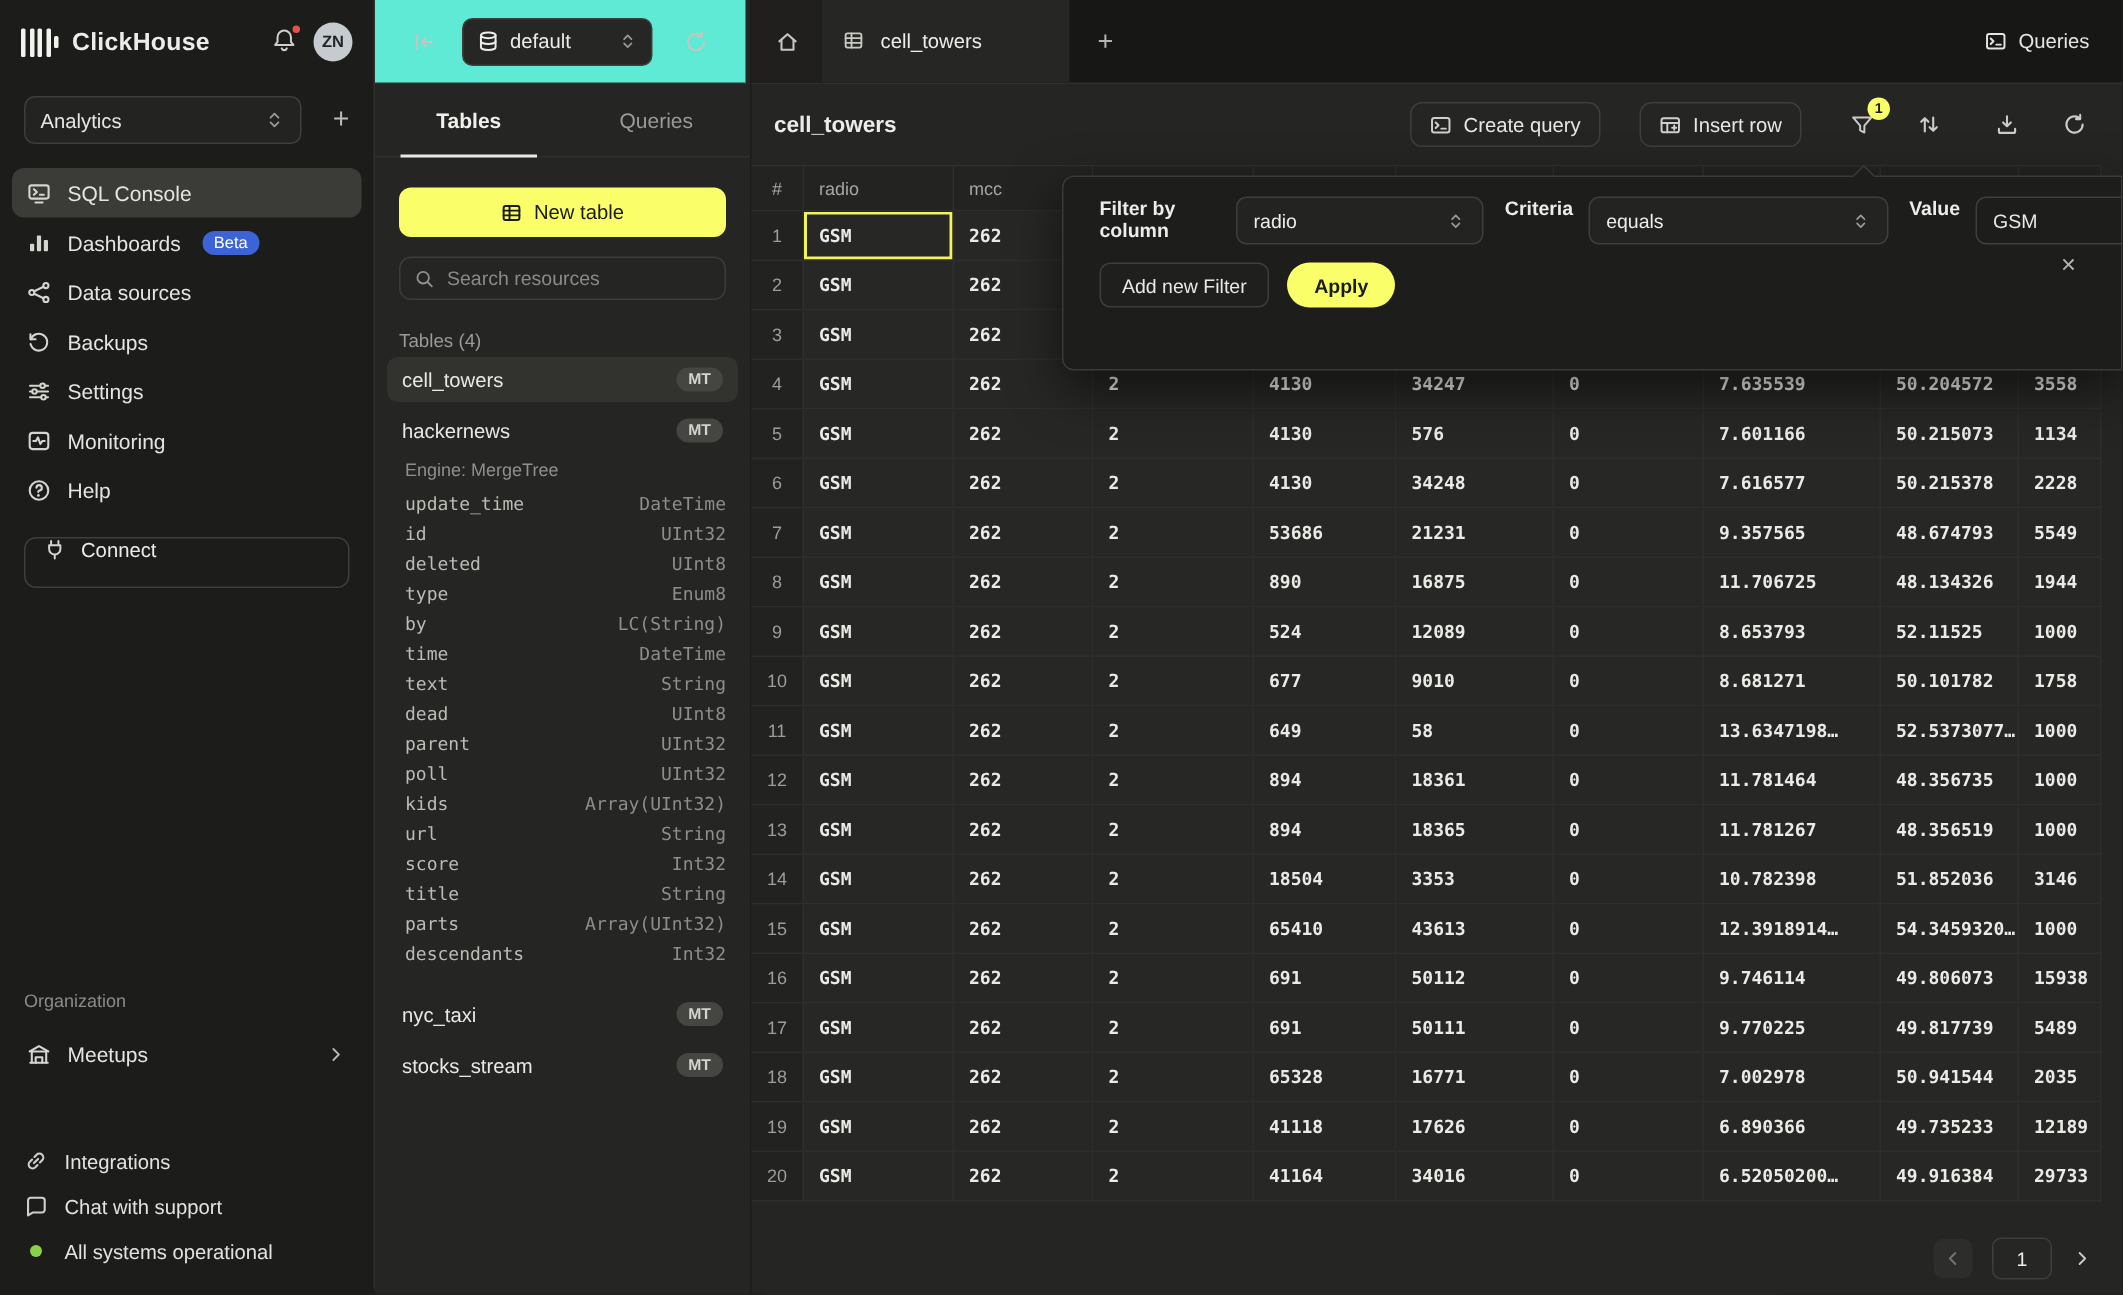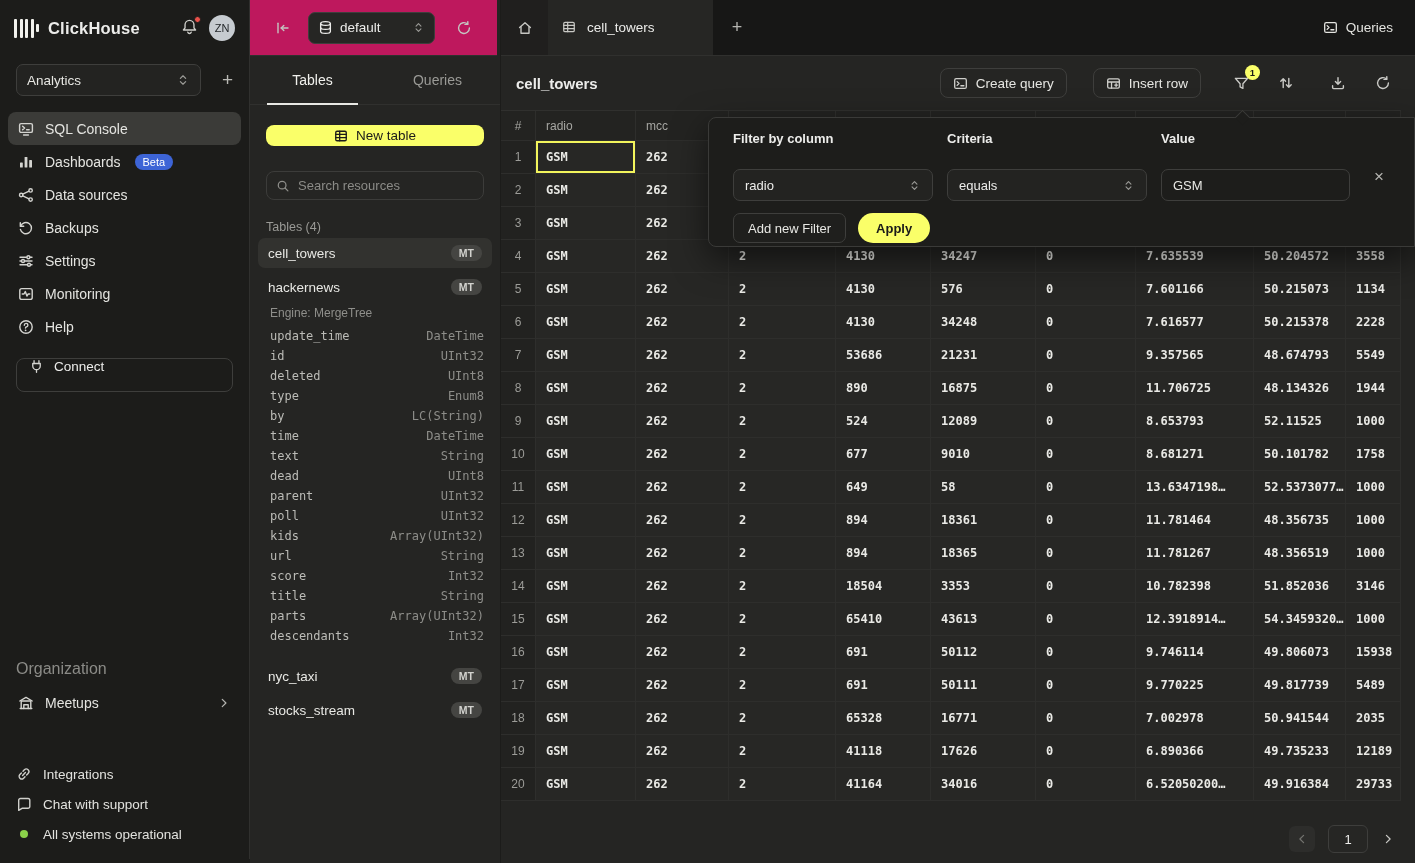--- a/index.html
+++ b/index.html
@@ -10,51 +10,51 @@
 
 
 .sidebar{position:absolute;top:0;bottom:4px;left:0;width:250px;background:#1c1c1a;border-right:1px solid #30302e}
 .sb-header{position:absolute;top:0;left:0;right:0;height:56px;display:flex;align-items:center;padding:0 14px;gap:9px}
 .logo{display:flex;align-items:center;gap:2.5px;height:22px}
 .logo i{display:block;width:3px;height:19px;background:#f2f2ee;border-radius:1px}
 .logo i.s{height:8px}
 .brand{font-size:16.5px;font-weight:700;letter-spacing:.2px}
 .bell{margin-left:auto;position:relative;color:#cfcfcb;width:20px;height:20px}
 .bell .dot{position:absolute;top:-2px;right:-1px;width:7px;height:7px;border-radius:50%;background:#e8514a;border:1.5px solid #1c1c1a}
-.avatar{width:26px;height:26px;border-radius:50%;background:#c6cbd0;color:#1f2326;font-size:11px;font-weight:400;display:flex;align-items:center;justify-content:center}
+.avatar{width:26px;height:26px;border-radius:50%;background:#c6cbd0;color:#1f2326;font-size:11px;font-weight:700;display:flex;align-items:center;justify-content:center}
 .ws-row{position:absolute;top:64px;left:16px;right:16px;height:32px;display:flex;align-items:center}
 .ws-select{width:185px;height:32px;border:1px solid #3e3e3c;background:#232321;border-radius:7px;display:flex;align-items:center;padding:0 10px;font-size:13.5px;color:#e6e6e2}
 .ws-select .chv{margin-left:auto;color:#9a9a96}
 .ws-add{margin-left:auto;color:#b9b9b5;font-size:19px;background:none;border:none;font-family:inherit;cursor:pointer}
 .nav{position:absolute;top:112px;left:8px;right:8px}
 .nav-item{height:33px;display:flex;align-items:center;gap:11px;padding:0 10px;border-radius:8px;font-size:14px;color:#e4e4e0;cursor:pointer}
 .nav-item.active{background:#3b3b38}
 .nicon{width:16px;height:16px;color:#d4d4d0;flex:0 0 16px}
 .badge-beta{margin-left:3px;background:#3d64d6;color:#fff;font-size:11px;padding:2px 8px;border-radius:10px}
 .connect{position:absolute;top:358px;left:16px;right:16px;height:34px;border:1px solid #3e3e3c;border-radius:8px;display:flex;align-items:flex-start;gap:9px;padding:0 12px;font-size:13.5px;cursor:pointer}
-.org-label{position:absolute;top:660px;left:16px;font-size:16px;color:#8b8b87}
+.org-label{position:absolute;top:660px;left:16px;font-size:12px;color:#8b8b87}
 .meetups{position:absolute;top:686px;left:8px;right:8px}
 .meetups .chev{margin-left:auto;color:#b5b5b1}
 .sb-footer{position:absolute;left:16px;right:16px;bottom:10px}
 .f-item{height:30px;display:flex;align-items:center;gap:11px;font-size:13.5px;color:#e2e2de;cursor:pointer}
 .f-ic{width:16px;height:16px;color:#cfcfcb;flex:0 0 16px;display:flex;align-items:center;justify-content:center}
 .status-dot{width:8px;height:8px;border-radius:50%;background:#8bd14a}
 
 
 .explorer{position:absolute;top:0;bottom:0;left:250px;width:250px;background:#252523}
-.ex-top{position:absolute;top:0;left:0;right:3px;height:56px;background:#be185d;border-bottom:1px solid #30302e;display:flex;align-items:center;padding:0 25px 0 25px}
+.ex-top{position:absolute;top:0;left:0;right:3px;height:56px;background:#5eead4;border-bottom:1px solid #30302e;display:flex;align-items:center;padding:0 25px 0 25px}
 .ex-collapse{color:#c5c5c1;cursor:pointer}
 .db-select{margin-left:17px;height:32px;width:127px;border:1px solid #3e3e3c;background:#262624;border-radius:7px;display:flex;align-items:center;gap:7px;padding:0 9px;font-size:13.5px;cursor:pointer}
 .db-select .chv{margin-left:auto;color:#9a9a96}
 .ex-refresh{margin-left:auto;color:#c5c5c1;cursor:pointer}
 .ex-tabs{position:absolute;top:56px;left:0;right:0;height:49px;display:flex;border-bottom:1px solid #30302e}
 .ex-tab{flex:1;display:flex;align-items:center;justify-content:center;font-size:14px;color:#9a9a96;position:relative;cursor:pointer}
-.ex-tab.active{color:#f0f0ec;font-weight:400}
+.ex-tab.active{color:#f0f0ec;font-weight:700}
 .ex-tab.active::after{content:"";position:absolute;left:17px;right:17px;bottom:-1px;height:2px;background:#e8e8e4}
-.new-table{position:absolute;top:125px;left:16px;right:16px;height:21px;background:#FAFF69;border:none;border-radius:8px;display:flex;align-items:center;justify-content:center;gap:8px;font-size:13.5px;color:#1b1b19;font-family:inherit;font-weight:500;cursor:pointer}
+.new-table{position:absolute;top:125px;left:16px;right:16px;height:33px;background:#FAFF69;border:none;border-radius:8px;display:flex;align-items:center;justify-content:center;gap:8px;font-size:13.5px;color:#1b1b19;font-family:inherit;font-weight:500;cursor:pointer}
 .searchbox{position:absolute;top:171px;left:16px;right:16px;height:29px;border:1px solid #3c3c3a;border-radius:8px;display:flex;align-items:center;gap:8px;padding:0 9px;color:#8f8f8b}
 .searchbox input{background:none;border:none;outline:none;color:#e6e6e2;font-size:13px;font-family:inherit;width:100%}
 .searchbox input::placeholder{color:#8b8b87}
 .sec-label{position:absolute;top:220px;left:16px;font-size:12.5px;color:#9a9a96}
 .tlist{position:absolute;top:238px;left:8px;right:8px}
 .titem{height:30px;display:flex;align-items:center;padding:0 10px;border-radius:7px;font-size:13.5px;color:#e8e8e4;margin-bottom:4px;cursor:pointer}
 .titem.sel{background:#32322f}
 .badge-mt{margin-left:auto;background:#454542;color:#d2d2ce;font-size:10.5px;padding:2px 8px;border-radius:9px;font-weight:600}
 .engine{margin:4px 0 9px 12px;font-size:12px;color:#8f8f8b}
 .schema{margin:0 8px 12px 12px;font-family:"DejaVu Sans Mono",monospace;font-size:12px}
@@ -91,21 +91,21 @@
 .c0{width:35px}.c1{width:100px}.c2{width:93px}.c3{width:107px}.c4{width:95px}.c5{width:105px}.c6{width:100px}.c7{width:118px}.c8{width:92px}.c9{width:55px}
 .pager{position:absolute;right:20px;top:825px;display:flex;align-items:center;gap:13px}
 .pg-prev{width:26px;height:26px;background:#2d2d2b;border:none;border-radius:6px;display:flex;align-items:center;justify-content:center;color:#73736f;cursor:pointer}
 .pg-page{min-width:40px;height:28px;border:1px solid #3e3e3c;border-radius:6px;display:flex;align-items:center;justify-content:center;font-size:13px;background:#262624}
 .pg-next{background:none;border:none;color:#c9c9c5;cursor:pointer}
 
 
 .popup{position:absolute;left:207px;top:117px;right:0;height:130px;background:#1d1d1b;border:1px solid #3a3a38;border-radius:8px 0 0 8px;box-shadow:0 12px 34px rgba(0,0,0,.55);z-index:40;padding:13px 0 0 24px}
 .caret{position:absolute;top:-6px;left:528px;width:11px;height:11px;background:#1d1d1b;border-left:1px solid #3a3a38;border-top:1px solid #3a3a38;transform:rotate(45deg)}
 .p-cols{display:flex;gap:14px}
-.p-col{display:flex;flex-direction:column;gap:23px}
+.p-col{display:flex;flex-direction:row;gap:10px}
 .p-label{font-size:13px;font-weight:600;color:#ececea}
 .p-select{width:200px;height:32px;border:1px solid #3e3e3c;background:#232321;border-radius:7px;display:flex;align-items:center;padding:0 11px;font-size:13px;cursor:pointer}
 .p-select .chv{margin-left:auto;color:#9a9a96}
 .p-input{width:189px;height:32px;border:1px solid #3e3e3c;background:transparent;border-radius:7px;color:#e8e8e4;font-size:13px;padding:0 11px;font-family:inherit;outline:none}
 .p-close{position:absolute;right:30px;top:50px;color:#b5b5b1;font-size:17px;background:none;border:none;cursor:pointer;line-height:1}
 .p-actions{display:flex;gap:12px;margin-top:12px}
 .btn-dark{height:30px;border:1px solid #3e3e3c;background:#1f1f1d;color:#e8e8e4;border-radius:7px;padding:0 14px;font-size:13px;font-family:inherit;cursor:pointer}
 .btn-apply{height:30px;border:none;background:#FAFF69;color:#1b1b19;border-radius:15px;padding:0 18px;font-size:13px;font-weight:600;font-family:inherit;cursor:pointer}
 </style>
 </head>

